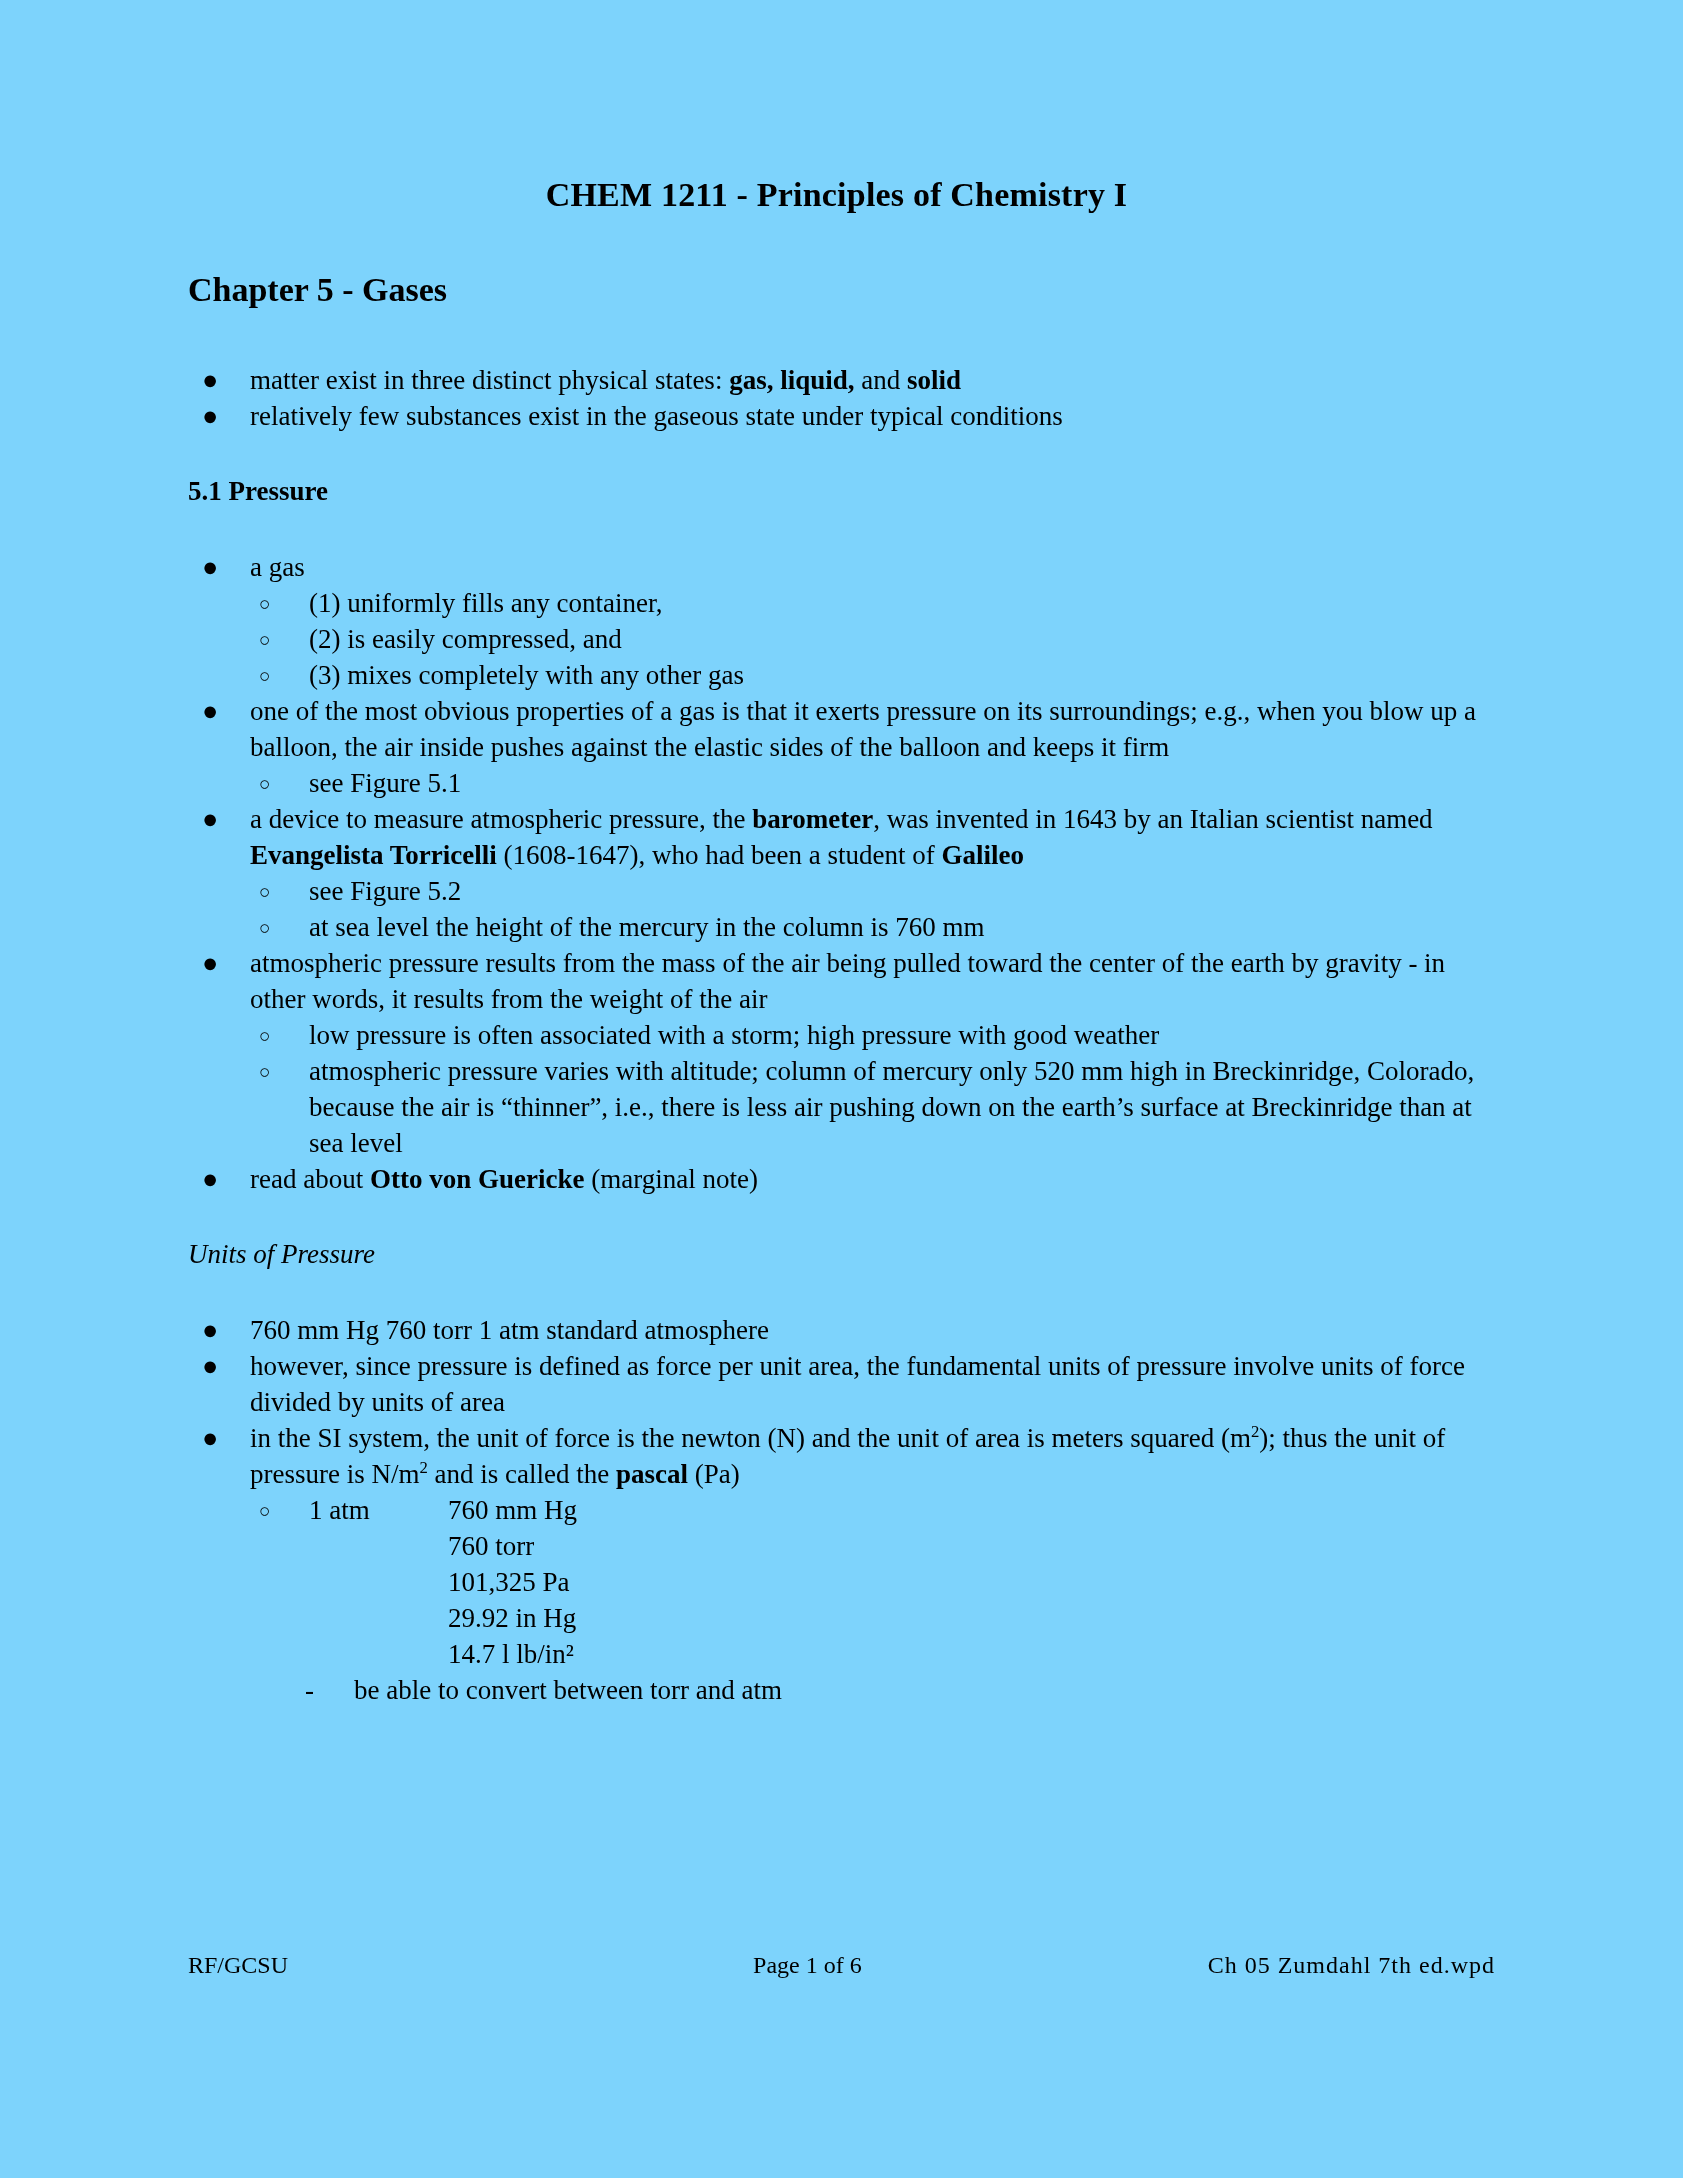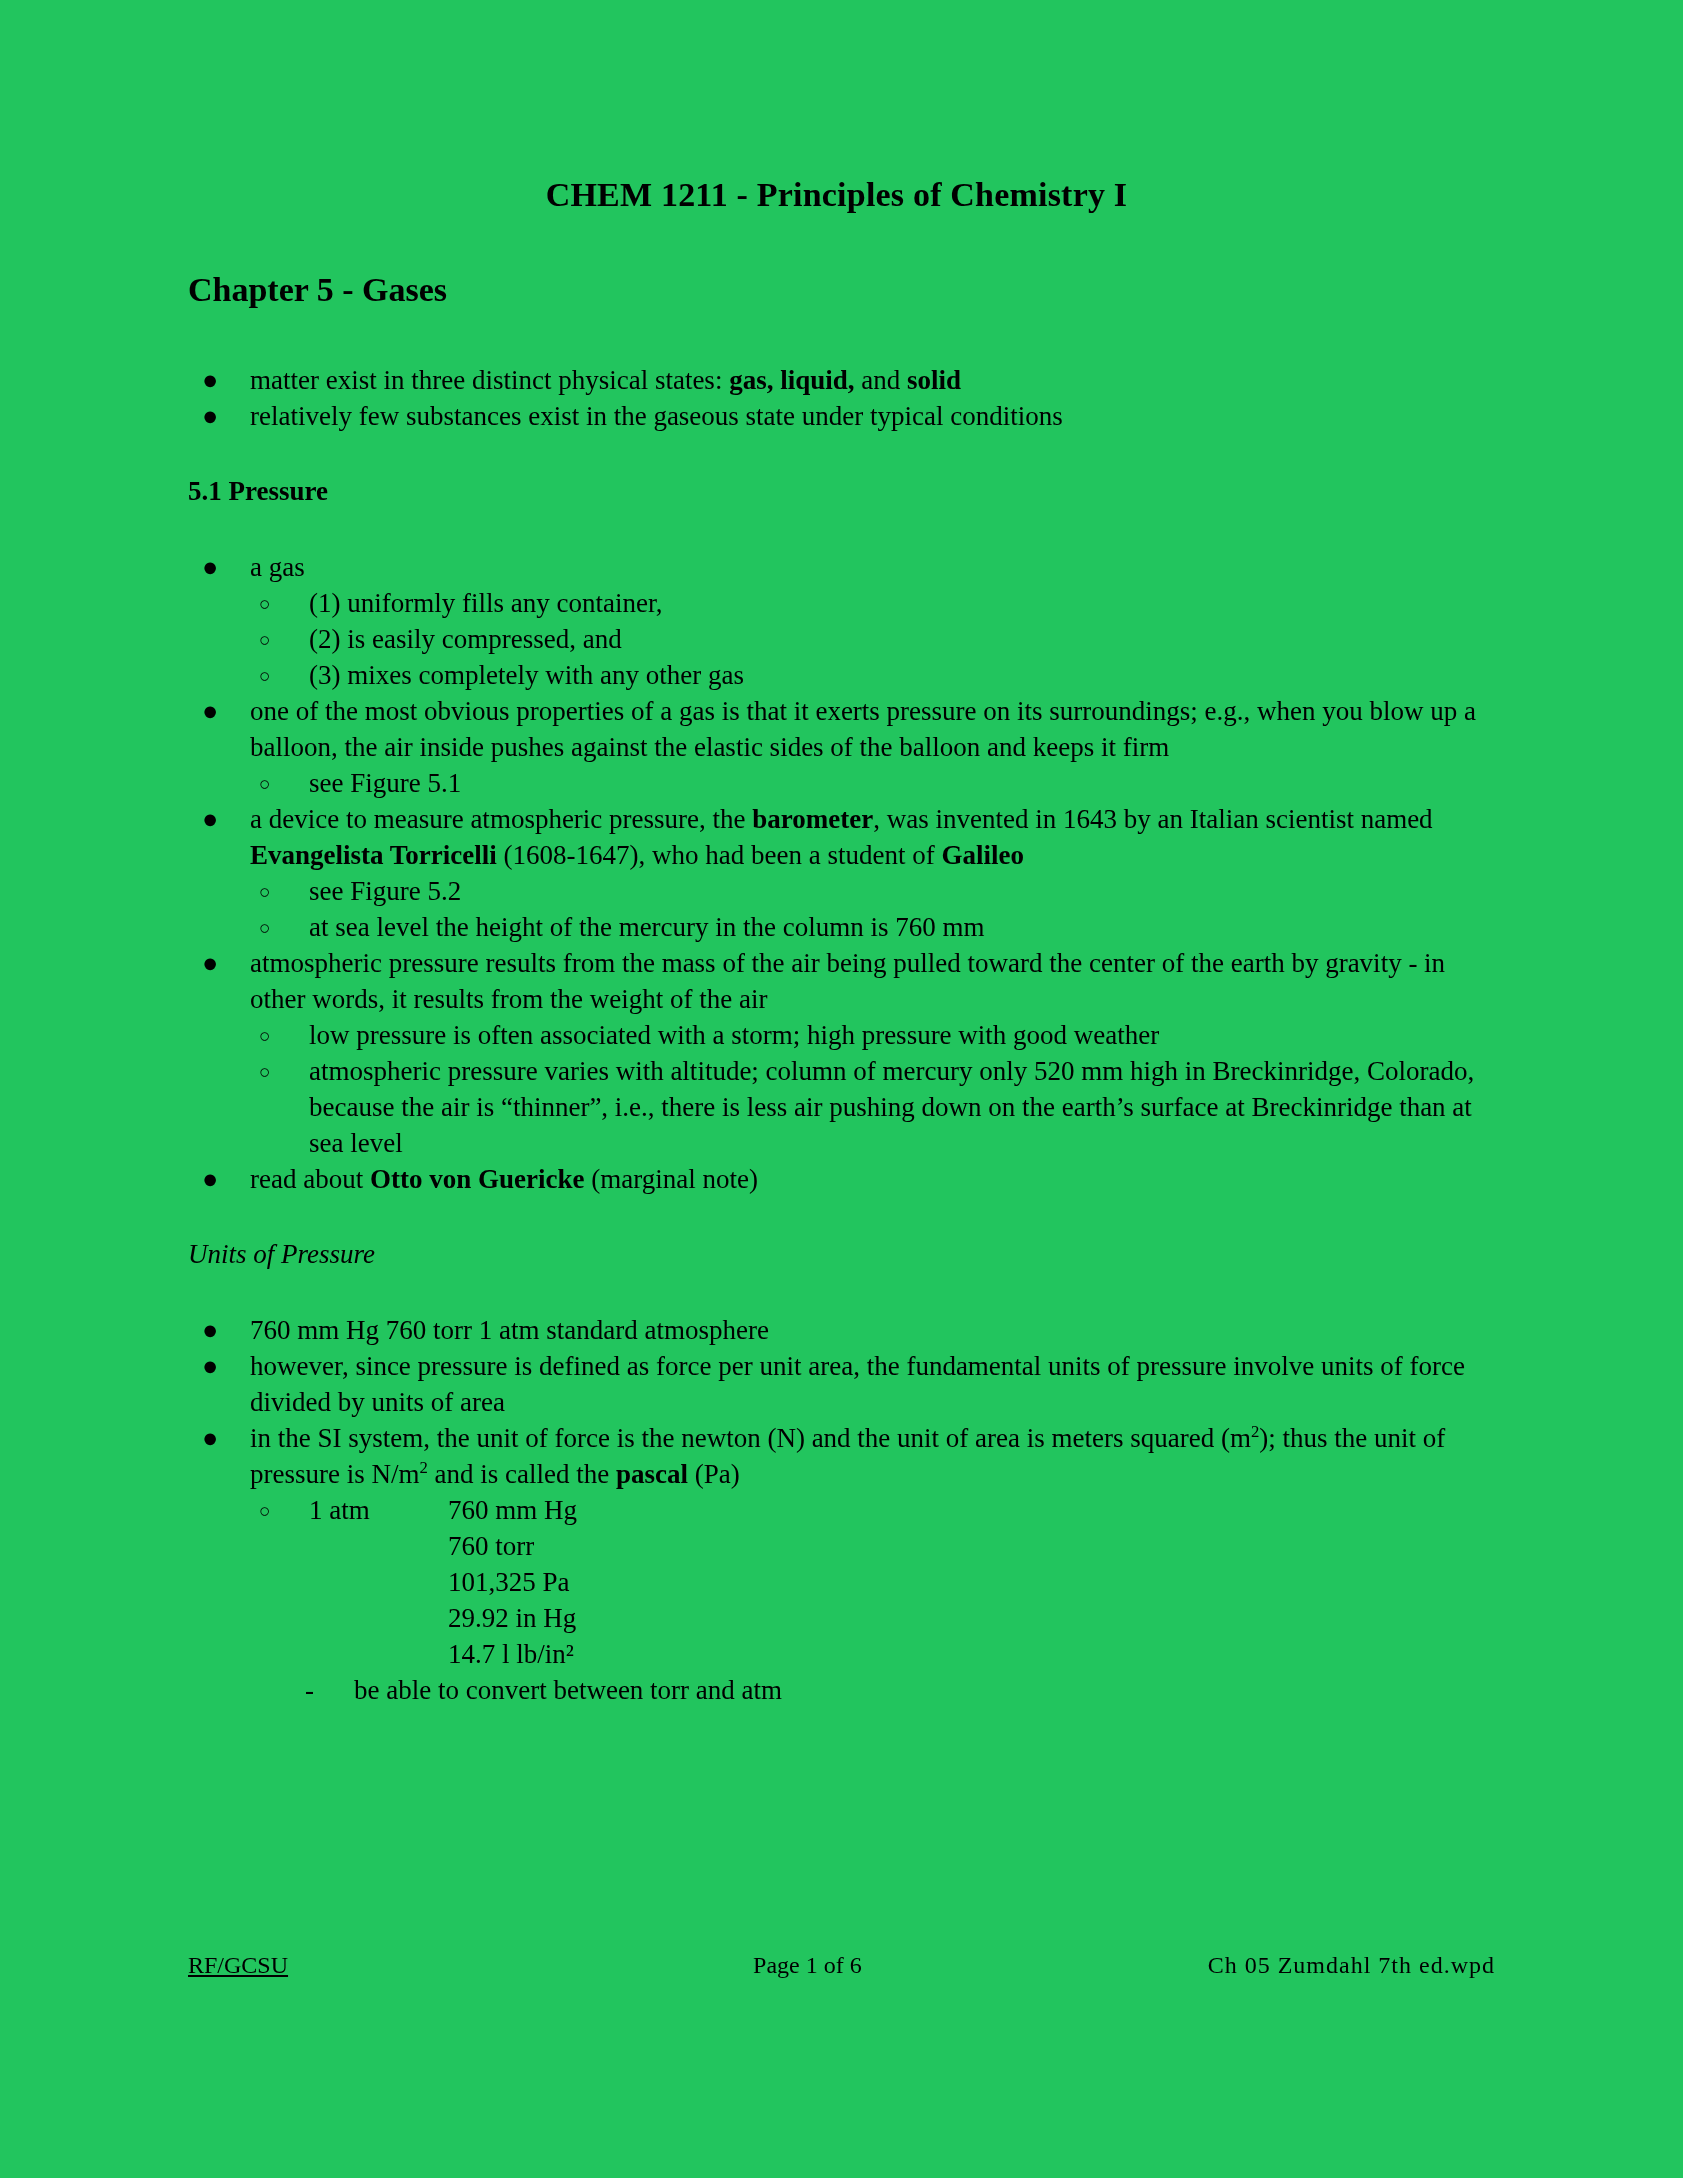--- a/index.html
+++ b/index.html
@@ -5,21 +5,21 @@
 <style>
   html, body {
     margin: 0;
     padding: 0;
     background: #ffffff;
   }
   .page {
     position: relative;
     width: 1683px;
     height: 2178px;
-    background: #22c55e;
+    background: #7dd3fc;
     box-sizing: border-box;
     font-family: "Liberation Serif", "DejaVu Serif", serif;
     color: #000000;
     overflow: hidden;
   }
   .content {
     position: absolute;
     left: 188px;
     top: 178px;
     width: 1297px;
@@ -127,21 +127,21 @@
     top: 1950px;
     width: 1307px;
     font-size: 24px;
     line-height: 30px;
   }
   .footer-inner {
     display: flex;
     justify-content: space-between;
     align-items: baseline;
   }
-  .footer-left { flex: 0 0 auto; text-decoration: underline; }
+  .footer-left { flex: 0 0 auto; }
   .footer-center { flex: 0 0 auto; margin-left: 119px; }
   .footer-right { flex: 0 0 auto; letter-spacing: 1px; text-align: center; }
 </style>
 </head>
 <body>
 
 <div class="page">
 
   <div class="content">
 

